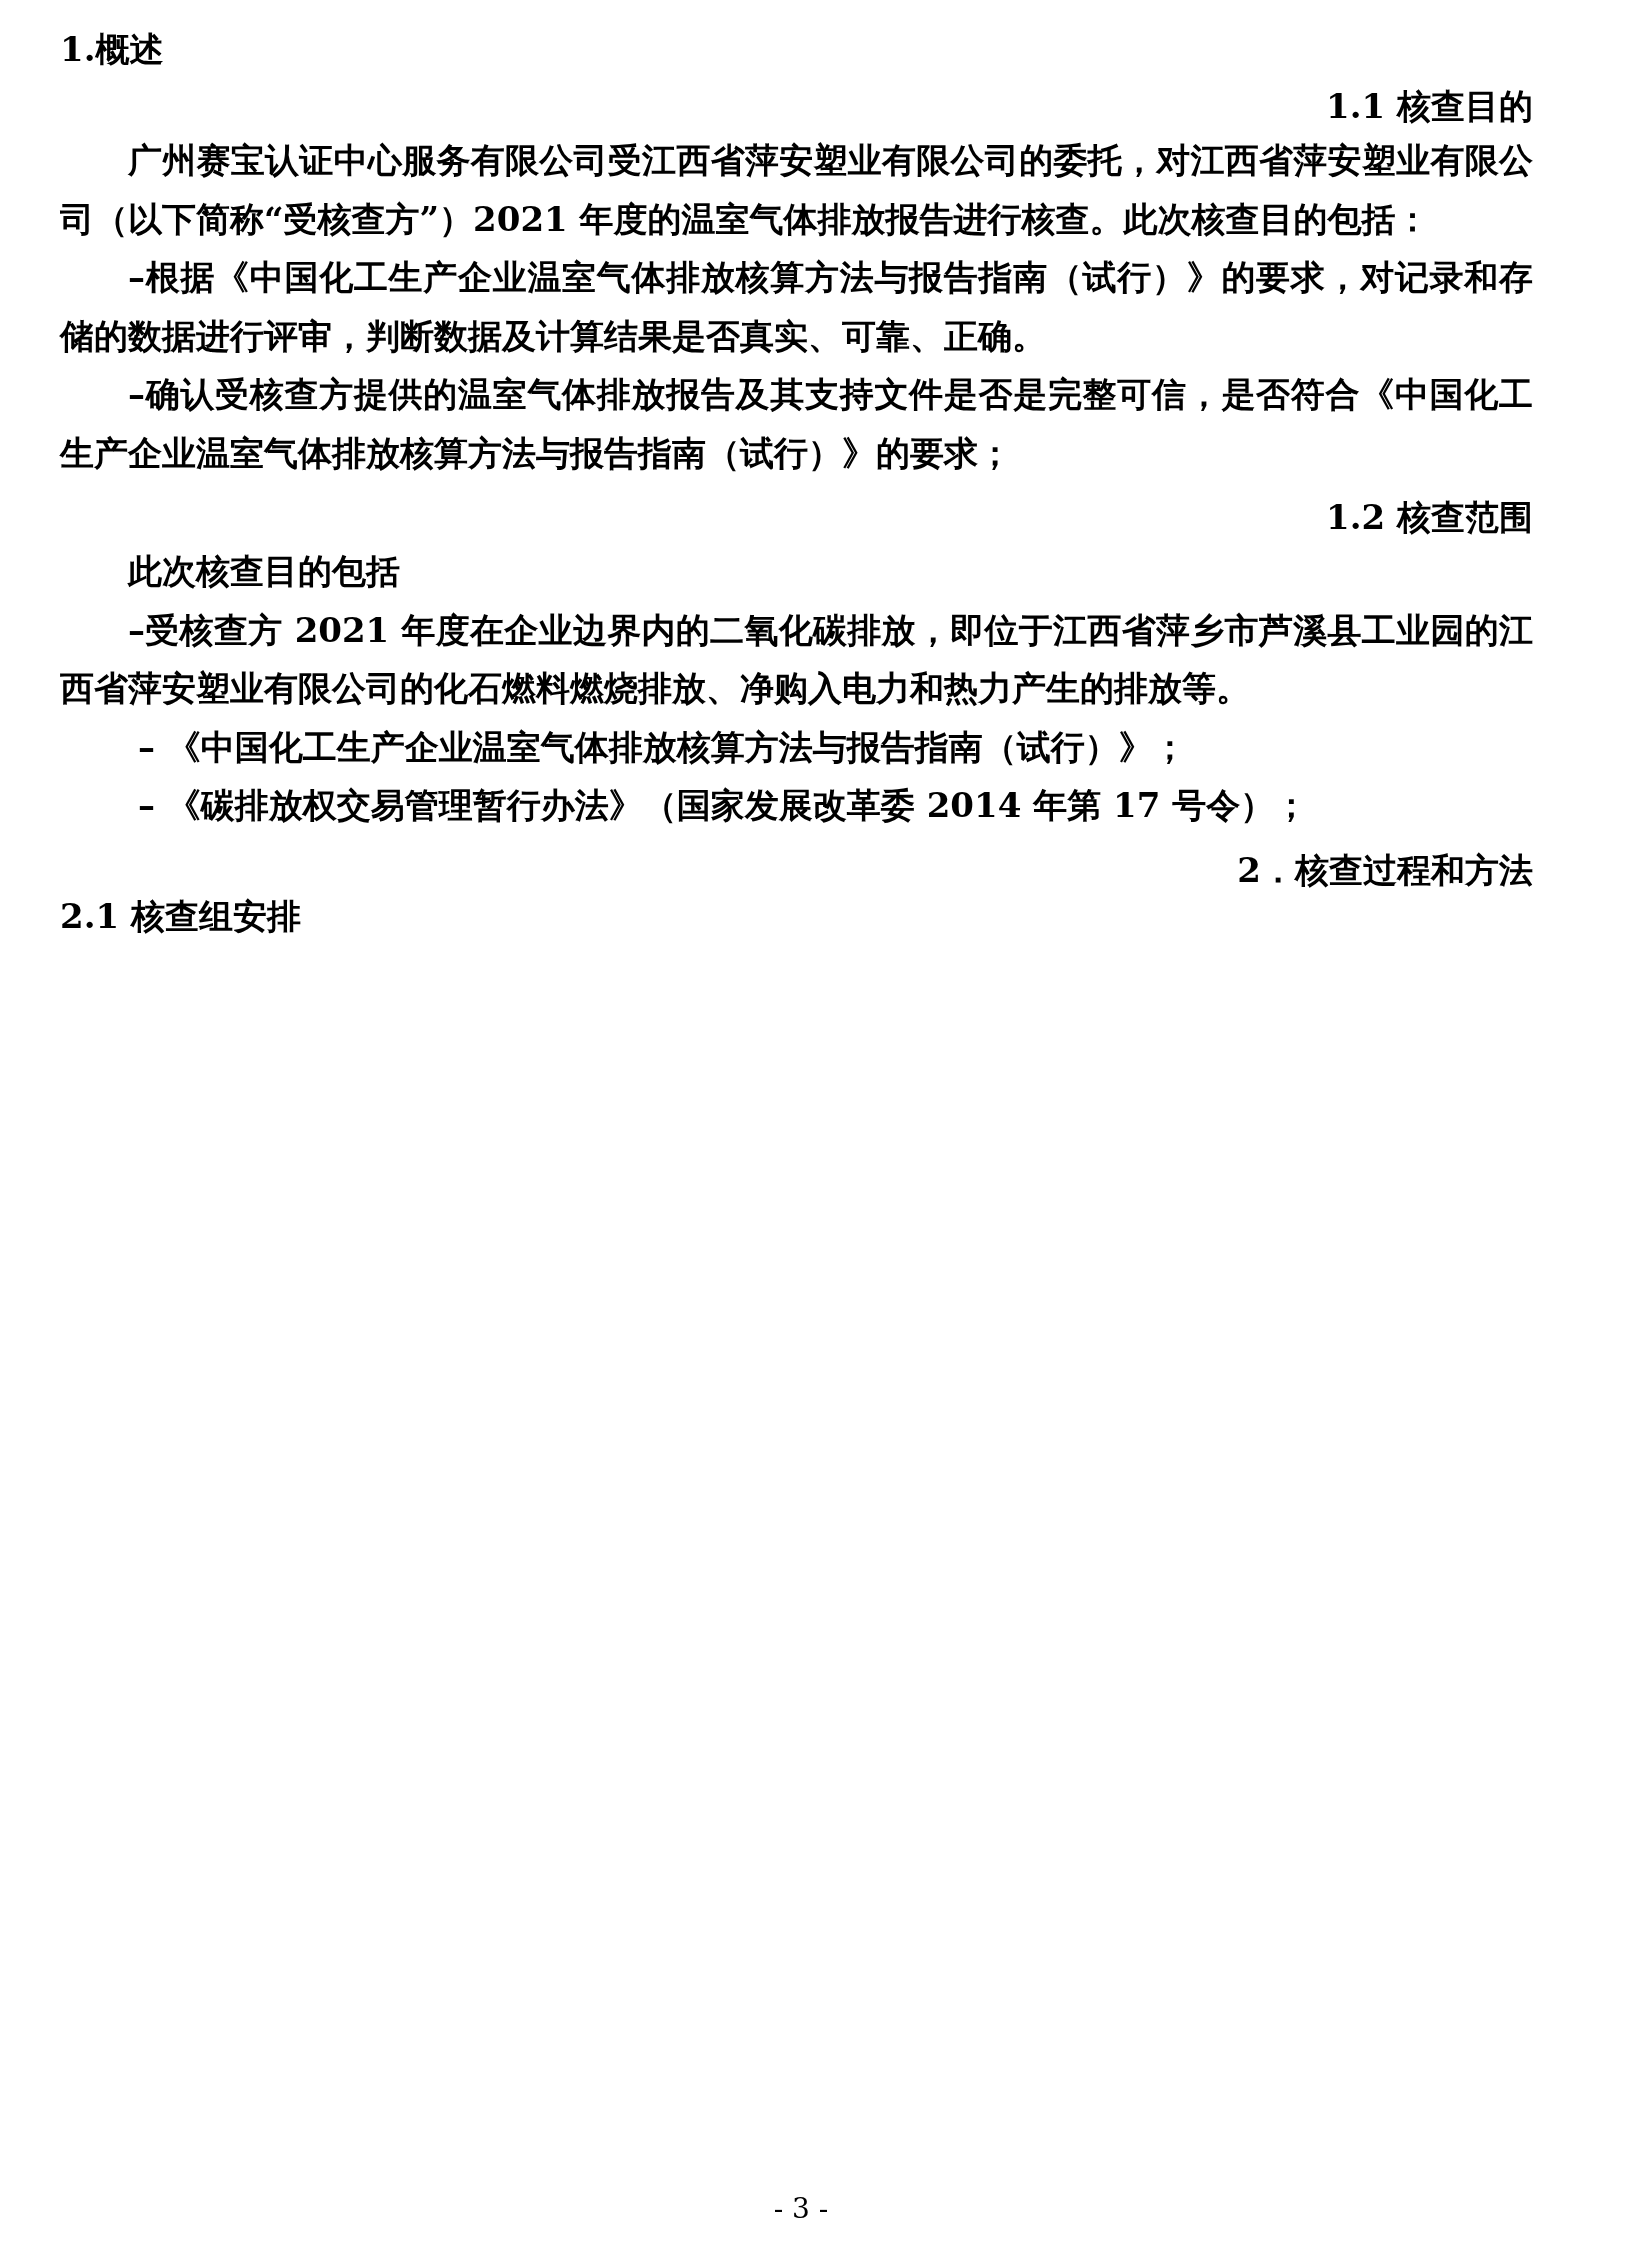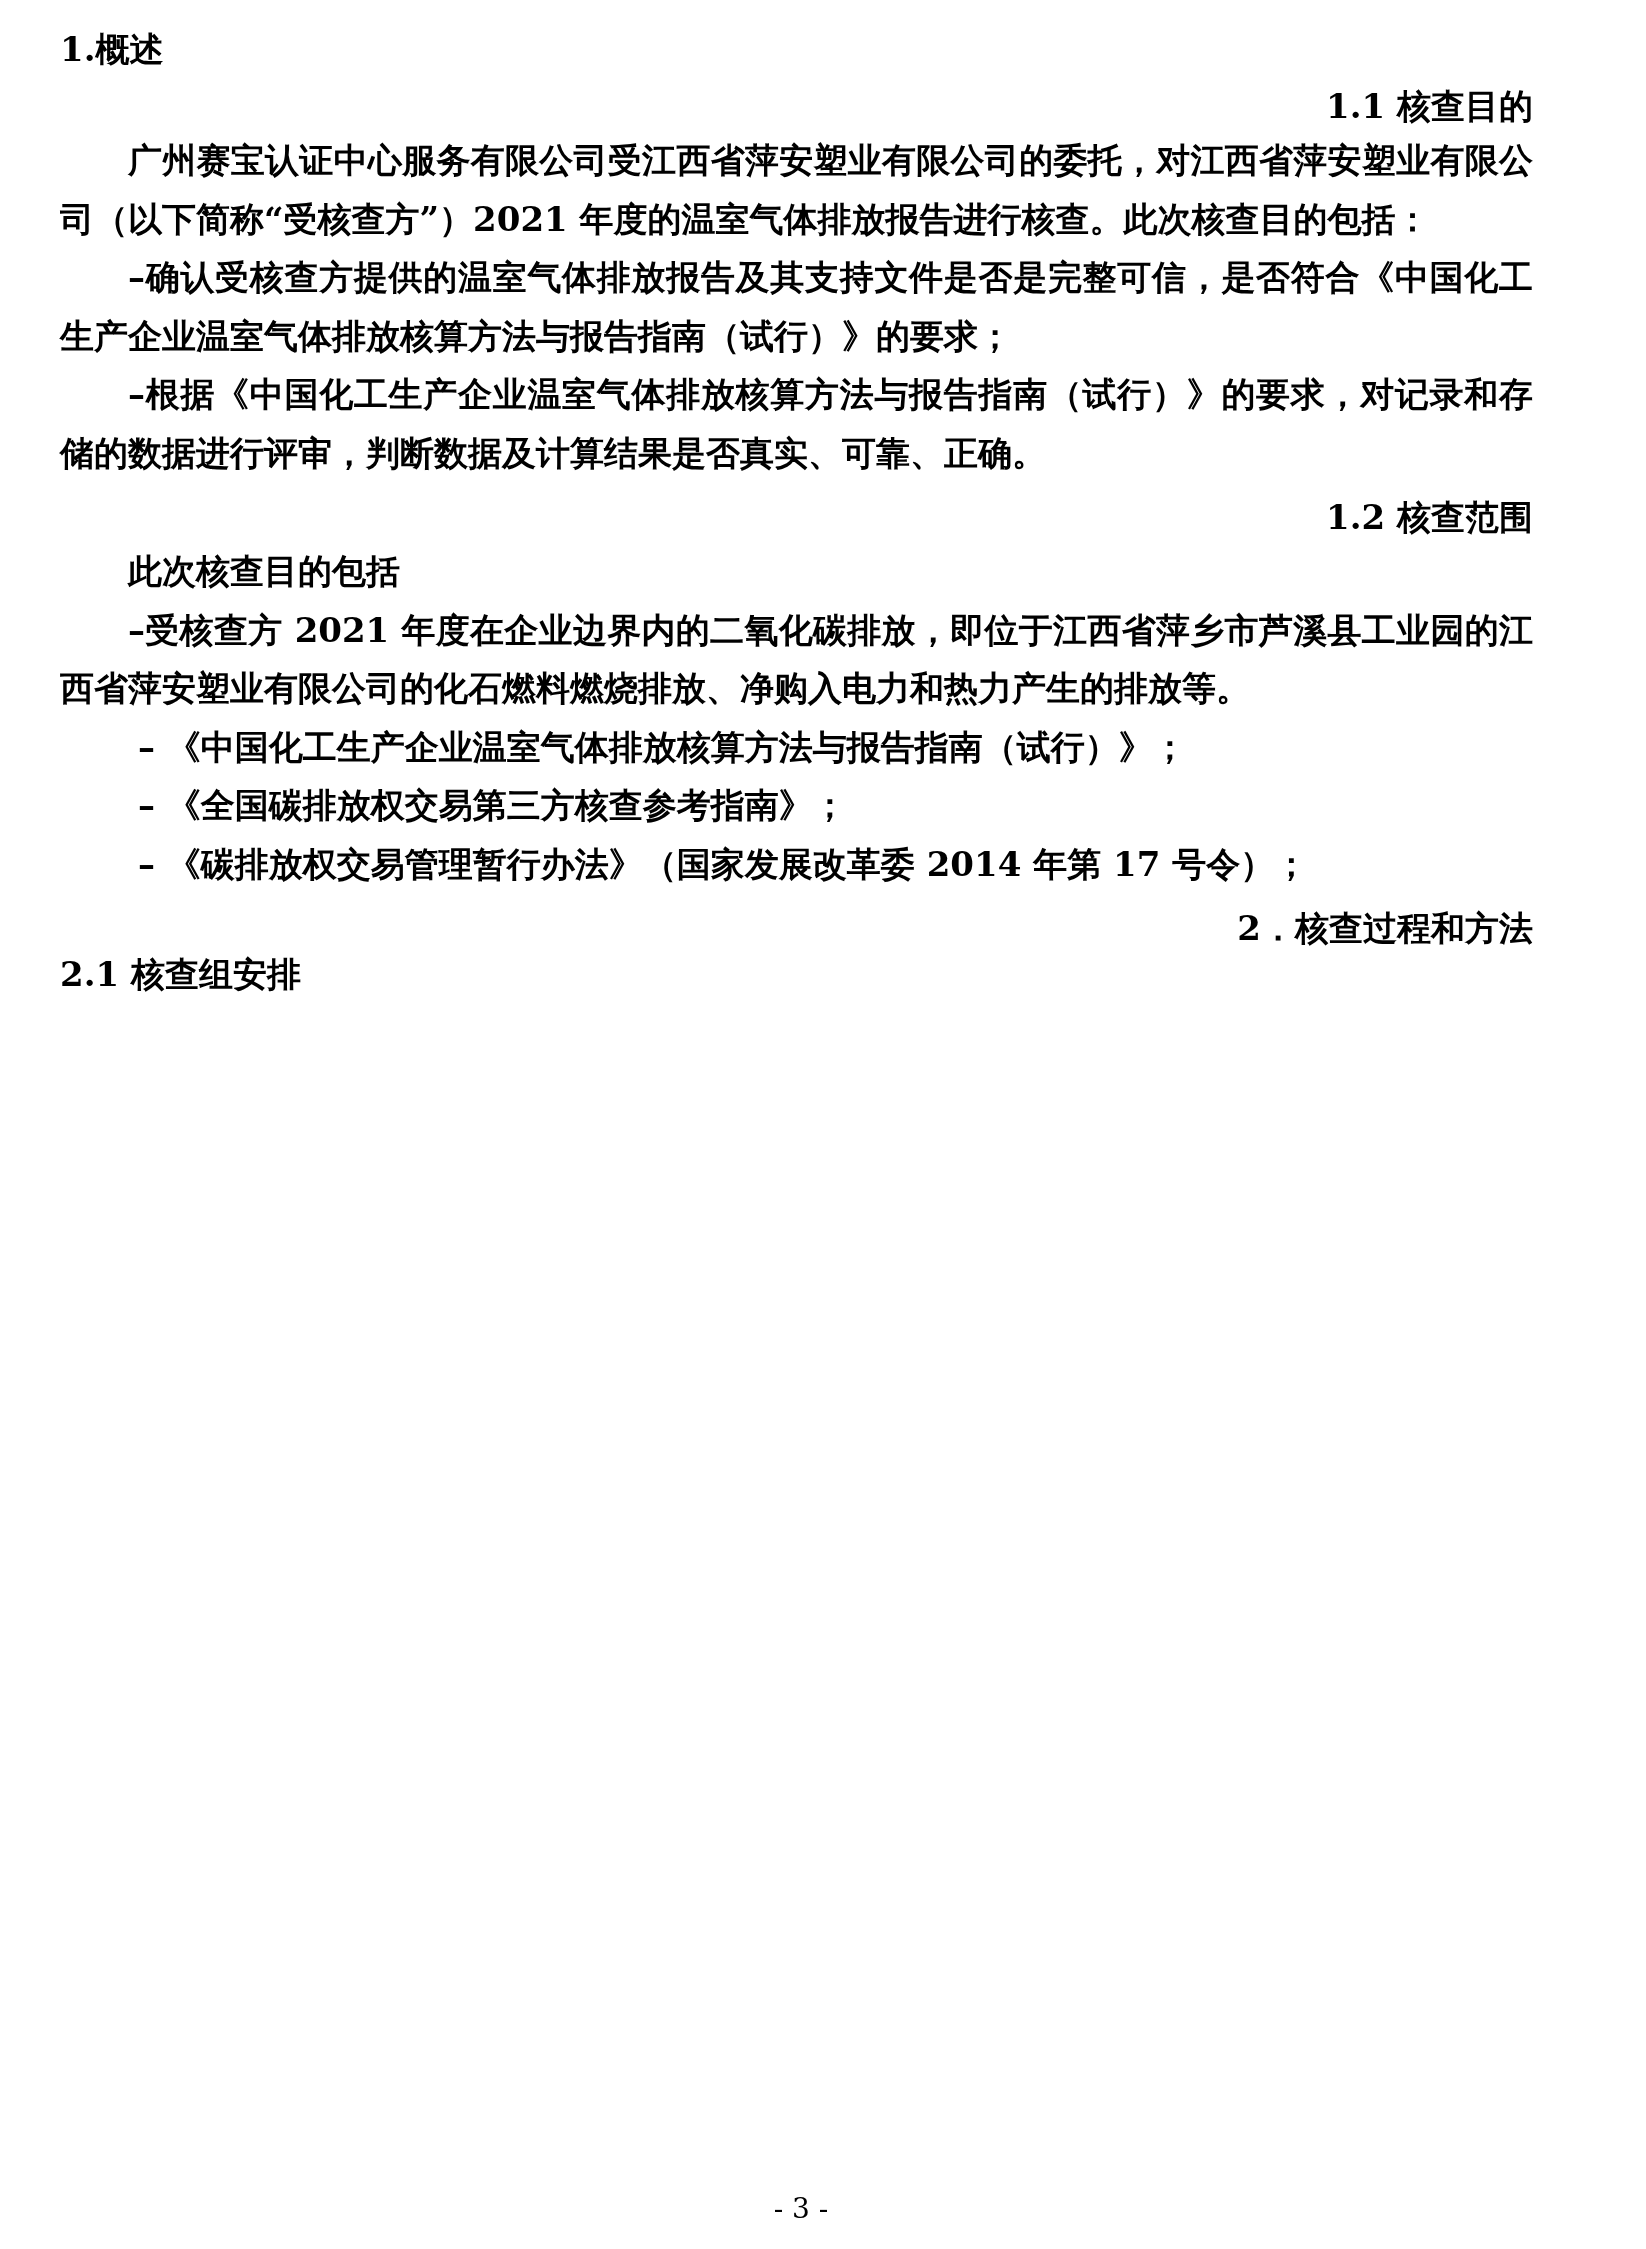--- a/index.html
+++ b/index.html
@@ -62,29 +62,28 @@
 </head>
 <body>
 
 <div class="page">
   <div class="doc">
 
     <h2 class="heading">1.概述</h2>
 
     <h2 class="heading sub">1.1 核查目的</h2>
     <p class="para">广州赛宝认证中心服务有限公司受江西省萍安塑业有限公司的委托，对江西省萍安塑业有限公司（以下简称“受核查方”）2021 年度的温室气体排放报告进行核查。此次核查目的包括：</p>
+    <p class="para dash">–根据《中国化工生产企业温室气体排放核算方法与报告指南（试行）》的要求，对记录和存储的数据进行评审，判断数据及计算结果是否真实、可靠、正确。</p>
     <p class="para dash">–确认受核查方提供的温室气体排放报告及其支持文件是否是完整可信，是否符合《中国化工生产企业温室气体排放核算方法与报告指南（试行）》的要求；</p>
-    <p class="para dash">–根据《中国化工生产企业温室气体排放核算方法与报告指南（试行）》的要求，对记录和存储的数据进行评审，判断数据及计算结果是否真实、可靠、正确。</p>
 
     <h2 class="heading sub">1.2  核查范围</h2>
     <p class="para">此次核查目的包括</p>
     <p class="para dash">–受核查方 2021 年度在企业边界内的二氧化碳排放，即位于江西省萍乡市芦溪县工业园的江西省萍安塑业有限公司的化石燃料燃烧排放、净购入电力和热力产生的排放等。</p>
 
     <p class="para dash2">– 《中国化工生产企业温室气体排放核算方法与报告指南（试行）》；</p>
-    <p class="para dash2">– 《全国碳排放权交易第三方核查参考指南》；</p>
     <p class="para dash2">– 《碳排放权交易管理暂行办法》（国家发展改革委 2014 年第 17 号令）；</p>
 
     <h2 class="heading sub">2．核查过程和方法</h2>
     <h2 class="heading">2.1  核查组安排</h2>
 
   </div>
 
   <div class="footer">
     <span>- 3 -</span>
   </div>

